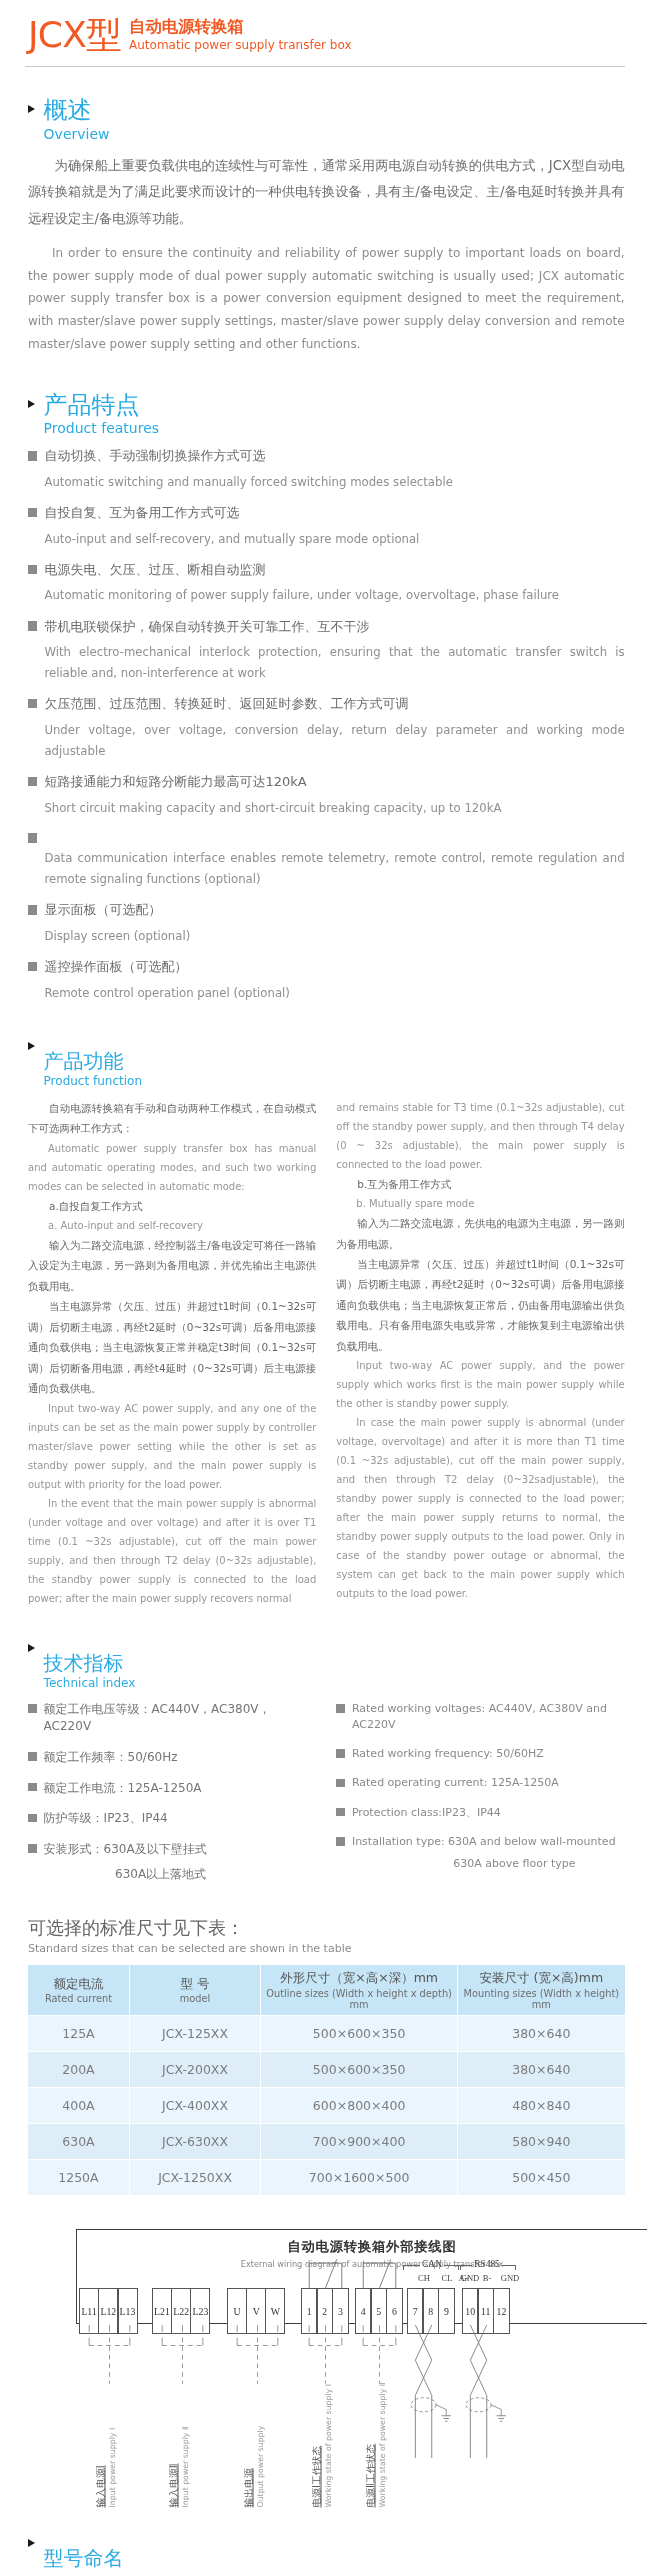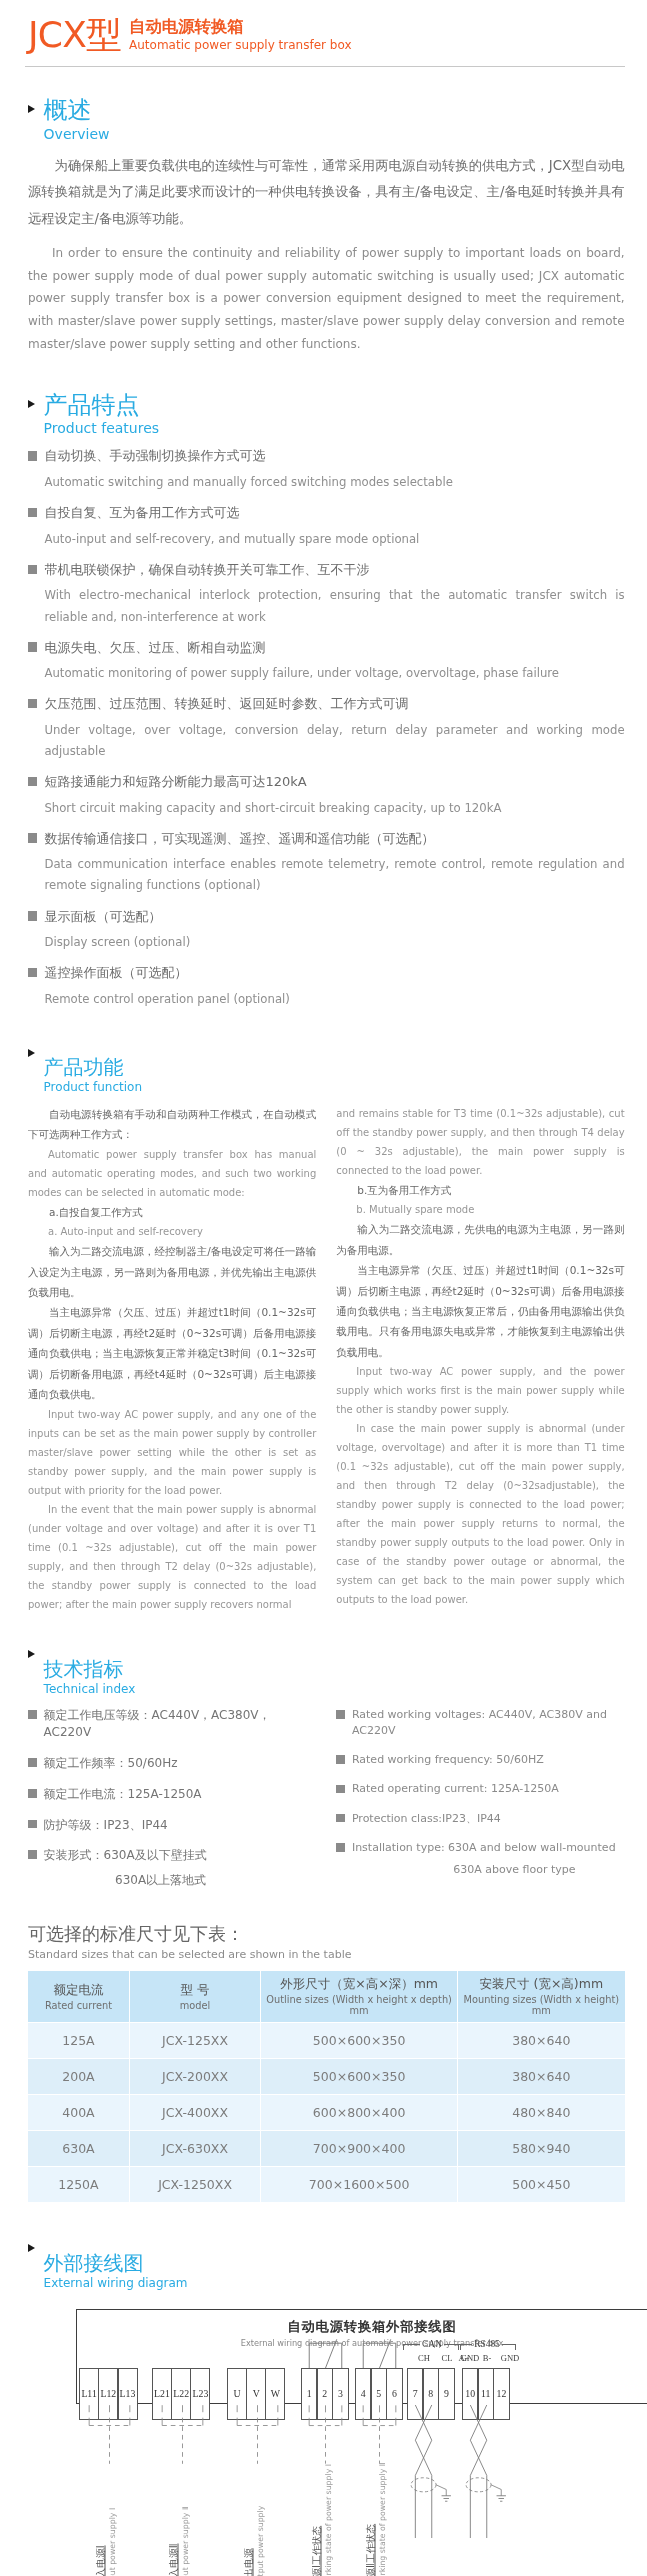--- a/index.html
+++ b/index.html
@@ -66,21 +66,21 @@
   tbody tr.odd { background:#eaf5fd; }
   tbody tr.even { background:#ddeef9; }
   col.c1{width:17%;} col.c2{width:22%;} col.c3{width:33%;} col.c4{width:28%;}
 
   
   .wire { position:relative; width:509px; height:278px; margin:19px 0 0 48px; font-family:"Liberation Serif","DejaVu Serif",serif; }
   .wbox { position:absolute; left:0; top:0; width:580px; height:95px; border:1.6px solid #3d3d3d;padding-left:12px; }
   .wtitle { text-align:center; font-size:13.3px; font-weight:bold; color:#333; margin-top:7.8px; letter-spacing:0.8px; }
   .wsubtitle { text-align:center; font-size:8.2px; color:#888; margin-top:2.3px; font-family:"DejaVu Sans",sans-serif; }
   .tgroup { position:absolute; display:flex; top:59px; }
-  .term { height:52px; border:0.8px solid #555; background:#fff; display:flex; align-items:center; justify-content:center; font-size:9.8px; color:#333; margin-left:-0.8px; }
+  .term { height:46px; border:0.8px solid #555; background:#fff; display:flex; align-items:center; justify-content:center; font-size:9.8px; color:#333; margin-left:-0.8px; }
   .term:first-child { margin-left:0; }
   .t26 .term { width:20px; }
   .t21 .term { width:16.4px; }
   .pins { position:absolute; top:44px; display:flex; width:66px; justify-content:space-between; font-size:8.6px; color:#444; }
   .pins span { width:20px; text-align:center; white-space:nowrap; }
   .bracket { position:absolute; top:30px; width:58px; display:flex; align-items:flex-start; font-size:9.4px; color:#444; }
   .bracket .bl { flex:1; border-top:0.8px solid #666; height:5.5px; margin-top:5.5px; }
   .bracket .bl.le { border-left:0.8px solid #666; }
   .bracket .bl.re { border-right:0.8px solid #666; }
   .bracket .btxt { padding:0 2.3px; line-height:1.1; }
@@ -134,49 +134,48 @@
       <div class="feat">
         <div class="feat-zh">
             <span class="sq"></span>
             <span>自投自复、互为备用工作方式可选</span>
           </div>
         <div class="feat-en">Auto-input and self-recovery, and mutually spare mode optional</div>
       </div>
       <div class="feat">
         <div class="feat-zh">
             <span class="sq"></span>
+            <span>电源失电、欠压、过压、断相自动监测</span>
+          </div>
+        <div class="feat-en">Automatic monitoring of power supply failure, under voltage, overvoltage, phase failure</div>
+      </div>
+      <div class="feat">
+        <div class="feat-zh">
+            <span class="sq"></span>
             <span>带机电联锁保护，确保自动转换开关可靠工作、互不干涉</span>
           </div>
         <div class="feat-en">With electro-mechanical interlock protection, ensuring that the automatic transfer switch is reliable and, non-interference at work</div>
       </div>
       <div class="feat">
         <div class="feat-zh">
             <span class="sq"></span>
-            <span>电源失电、欠压、过压、断相自动监测</span>
-          </div>
-        <div class="feat-en">Automatic monitoring of power supply failure, under voltage, overvoltage, phase failure</div>
-      </div>
-      <div class="feat">
-        <div class="feat-zh">
-            <span class="sq"></span>
             <span>欠压范围、过压范围、转换延时、返回延时参数、工作方式可调</span>
           </div>
         <div class="feat-en">Under voltage, over voltage, conversion delay, return delay parameter and working mode adjustable</div>
       </div>
       <div class="feat">
         <div class="feat-zh">
             <span class="sq"></span>
             <span>短路接通能力和短路分断能力最高可达120kA</span>
           </div>
         <div class="feat-en">Short circuit making capacity and short-circuit breaking capacity, up to 120kA</div>
       </div>
       <div class="feat">
         <div class="feat-zh">
             <span class="sq"></span>
-            <span>数据传输通信接口，可实现遥测、遥控、遥调和遥信功能（可选配）</span>
           </div>
         <div class="feat-en">Data communication interface enables remote telemetry, remote control, remote regulation and remote signaling functions (optional)</div>
       </div>
       <div class="feat">
         <div class="feat-zh">
             <span class="sq"></span>
             <span>显示面板（可选配）</span>
           </div>
         <div class="feat-en">Display screen (optional)</div>
       </div>
@@ -336,27 +335,20 @@
             <td>1250A</td>
             <td>JCX-1250XX</td>
             <td>700×1600×500</td>
             <td>500×450</td>
           </tr>
       </tbody>
     </table>
   </div>
 
   <div class="section" style="margin-top:33px;">
-    <div class="sec-head md">
-      <span class="tri-icon"></span>
-      <div>
-        <div class="sec-title">外部接线图</div>
-        <div class="sec-sub">External wiring diagram</div>
-      </div>
-    </div>
 
     <div class="wire">
       <div class="wbox">
         <div class="wtitle">自动电源转换箱外部接线图</div>
         <div class="wsubtitle">External wiring diagram of automatic power supply transfer box</div>
       </div>
 
       <svg class="wsvg" style="left:225px; top:28px;" width="49" height="31" viewBox="0 0 63 40">
         <path d="M10.5 40 V8 H52.5 V40" fill="none" stroke="#777" stroke-width="1.2"></path>
         <path d="M31.5 40 L46 3" fill="none" stroke="#777" stroke-width="1.2"></path>
@@ -480,15 +472,25 @@
         <div class="wzh">电源Ⅰ工作状态</div>
         <div class="wen">Working state of power supply Ⅰ</div>
       </div>
       <div class="wlabel" style="left:237px; top:197px;">
         <div class="wzh">电源Ⅱ工作状态</div>
         <div class="wen">Working state of power supply Ⅱ</div>
       </div>
     </div>
   </div>
 
+  <div class="section" style="margin-top:23.4px; padding-right:14px;">
+    <div class="sec-head md">
+      <span class="tri-icon"></span>
+      <div>
+        <div class="sec-title">型号命名</div>
+
+      </div>
+    </div>
+
+  </div>
 
 </div>
 
 
 </body></html>

